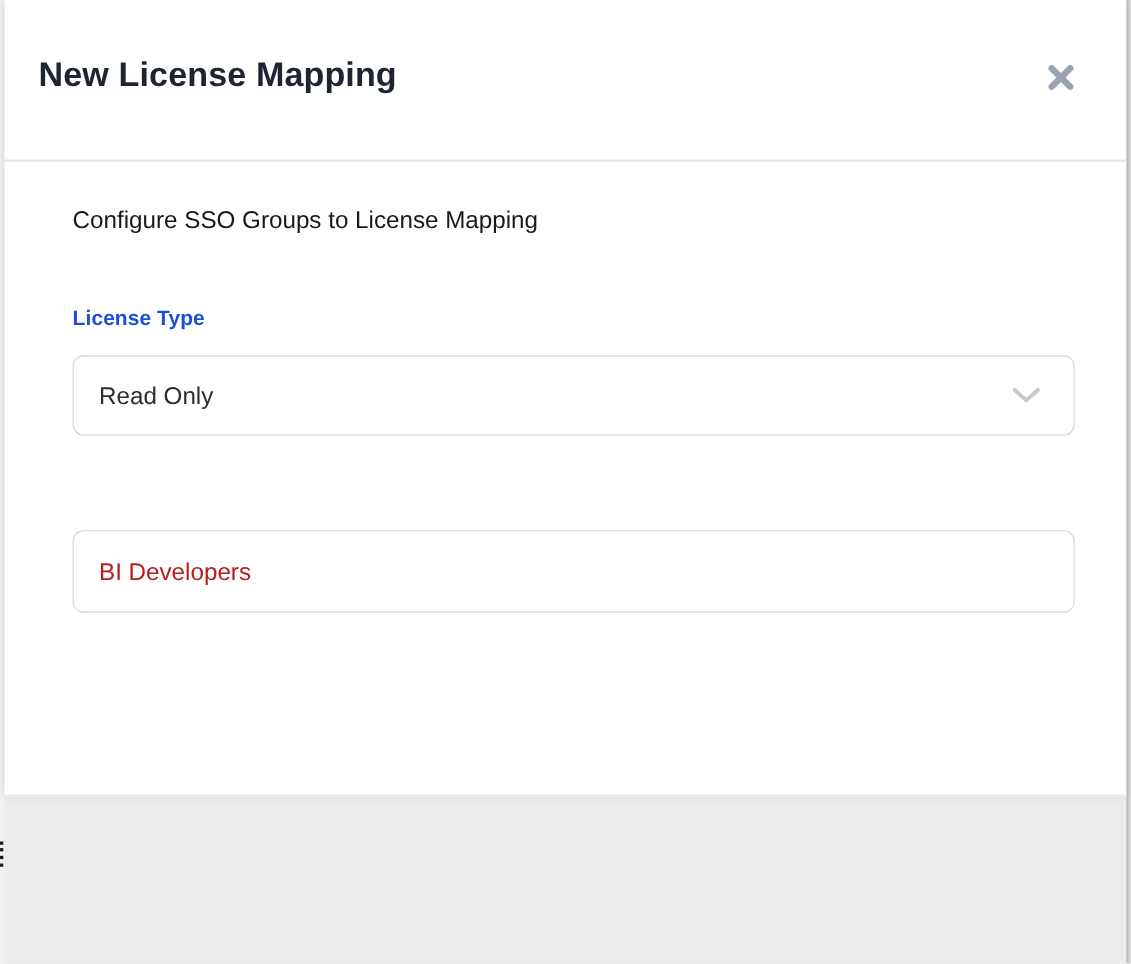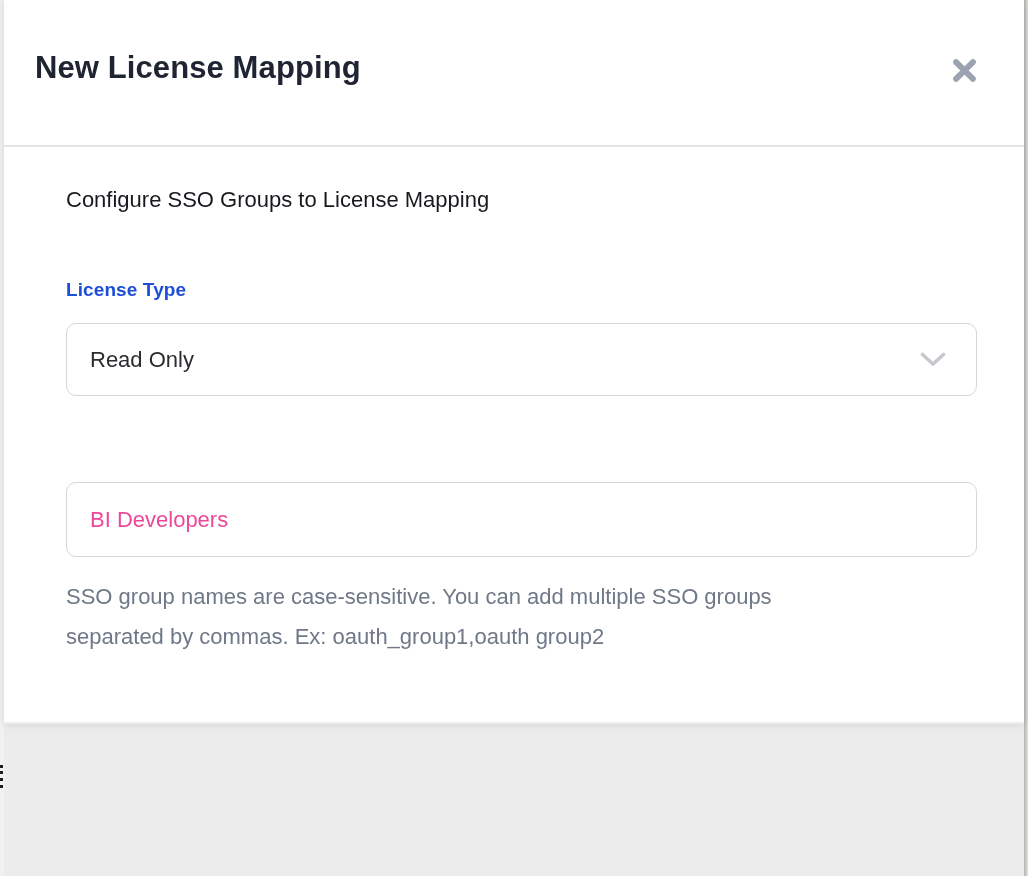--- a/index.html
+++ b/index.html
@@ -102,21 +102,21 @@
   .text-input {
     margin-top: 24px;
     width: 100%;
     height: 75px;
     border: 1px solid #d3d6dc;
     border-radius: 10px;
     background: #ffffff;
     padding: 0 23px;
     font-family: "Liberation Sans", sans-serif;
     font-size: 22px;
-    color: #ec4899;
+    color: #b91c1c;
     outline: none;
   }
 
   .helper-text {
     margin-top: 20px;
     font-size: 22px;
     line-height: 40px;
     color: #6e7887;
   }
   .helper-text span { display: block; }
@@ -157,21 +157,17 @@
         <div class="select-box">
           <span class="select-value">Read Only</span>
           <svg class="chevron-down" width="26" height="15" viewBox="0 0 26 15" fill="none">
             <polyline points="2.5,2.5 13,12 23.5,2.5" stroke="#c5c8cd" stroke-width="3.6" stroke-linecap="round" stroke-linejoin="round"></polyline>
           </svg>
         </div>
       </div>
 
       <div class="field-group-2">
         <input class="text-input" type="text" value="BI Developers" style="">
-        <p class="helper-text">
-          <span>SSO group names are case-sensitive. You can add multiple SSO groups</span>
-          <span>separated by commas. Ex: oauth_group1,oauth group2</span>
-        </p>
       </div>
 
     </div>
   </div>
 </div>
 
 </body></html>

